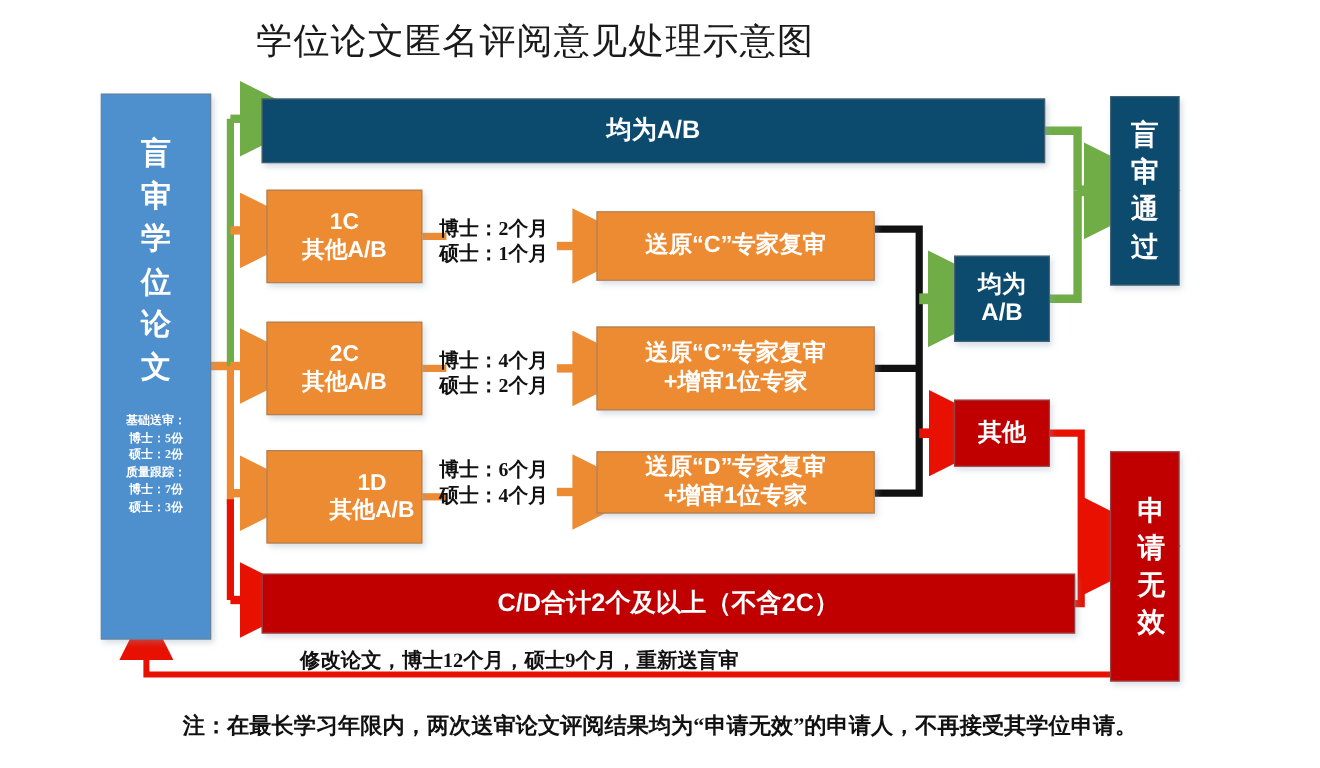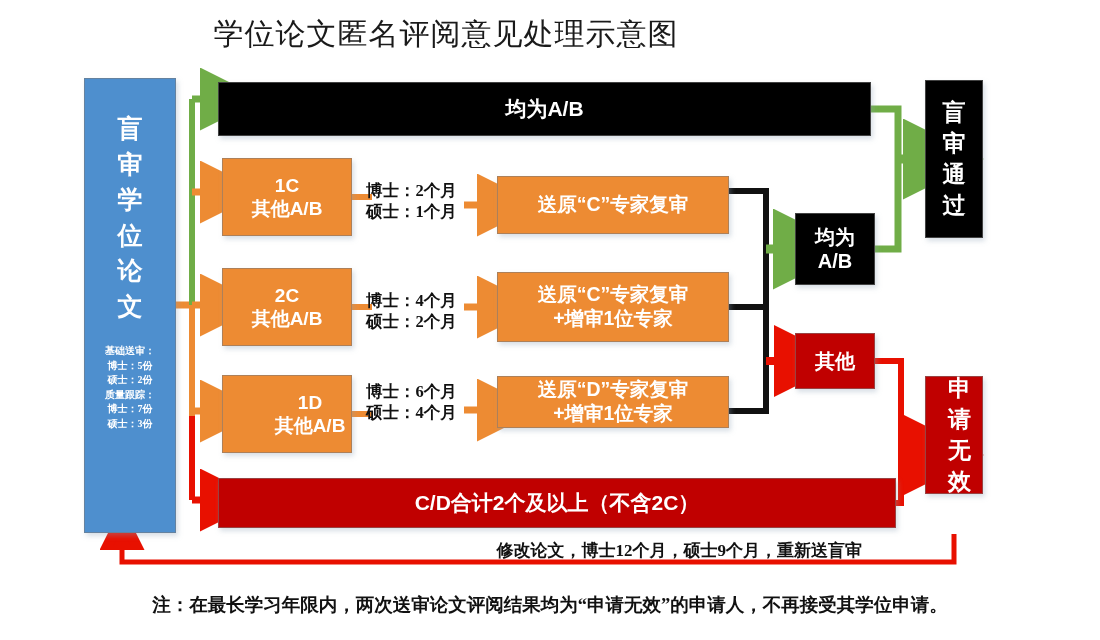--- a/index.html
+++ b/index.html
@@ -40,21 +40,21 @@
     flex-direction: column;
     align-items: center;
     justify-content: center;
     color: #ffffff;
     text-align: center;
     line-height: 1.22;
     box-shadow: 2px 3px 5px rgba(140,160,180,0.35);
     border: 1px solid rgba(120,120,120,0.55);
   }
   .blue   { background: #4e8fce; }
-  .green  { background: #000000; }
+  .green  { background: #0c4a6e; }
   .orange { background: #ed8b33; }
   .red    { background: #c00000; }
 
   
   #src-box {
     left: 84px; top: 78px; width: 92px; height: 455px;
     justify-content: flex-start;
     padding-top: 32px;
   }
   #src-title {
@@ -107,21 +107,21 @@
   }
   #box-pass {
     left: 925px; top: 80px; width: 58px; height: 158px;
     font-size: 23px; font-weight: bold;
     font-family: "Liberation Serif", "DejaVu Serif", serif;
     line-height: 1.35;
     width: 58px;
   }
   #box-pass .v { width: 27px; word-break: break-all; }
   #box-invalid {
-    left: 925px; top: 376px; width: 58px; height: 118px;
+    left: 925px; top: 376px; width: 58px; height: 192px;
     font-size: 23px; font-weight: bold;
     font-family: "Liberation Serif", "DejaVu Serif", serif;
     line-height: 1.35;
     padding-left: 11px;
   }
   #box-invalid .v { width: 27px; word-break: break-all; }
 
   #row-cd {
     left: 218px; top: 478px; width: 678px; height: 50px;
     font-size: 21px; font-weight: bold;
@@ -136,22 +136,22 @@
     text-align: left;
     white-space: pre-line;
     font-family: "Liberation Serif", "DejaVu Serif", serif;
   }
   #months-1 { left: 366px; top: 180px; }
   #months-2 { left: 366px; top: 290px; }
   #months-3 { left: 366px; top: 381px; }
 
   
   #loop-label {
-    left: 262px; top: 539px; width: 600px;
-    text-align: right;
+    left: 250px; top: 539px; width: 600px;
+    text-align: left;
     font-size: 17px;
     font-weight: bold;
     color: #111;
     font-family: "Liberation Serif", "DejaVu Serif", serif;
     white-space: nowrap;
   }
 
   
   #footer {
     left: 0; top: 592px; width: 1100px;

